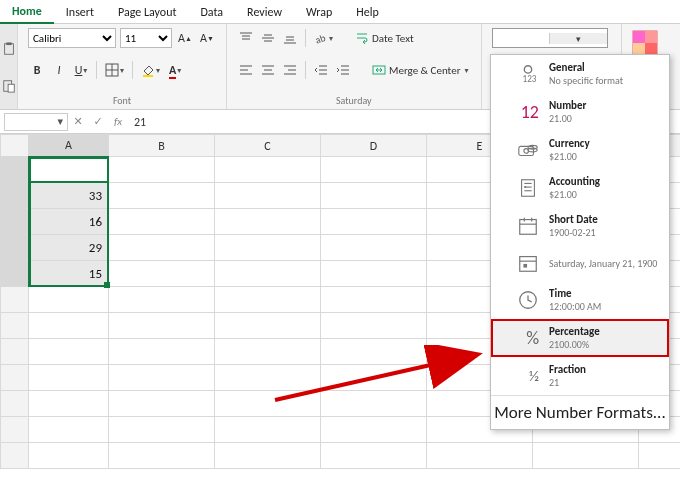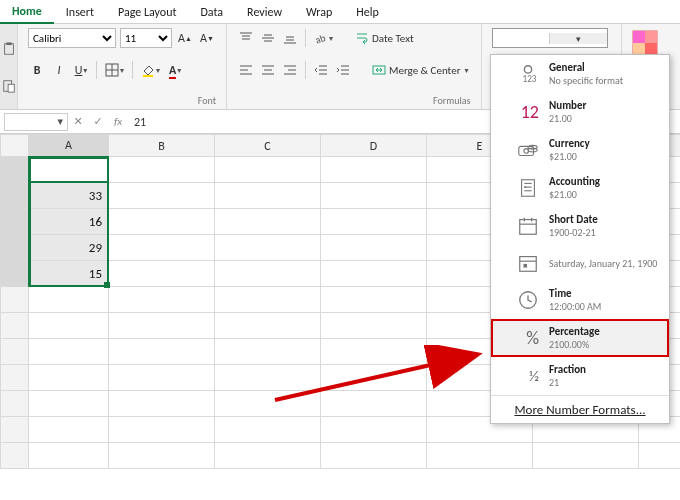--- a/index.html
+++ b/index.html
@@ -8,21 +8,21 @@
   
   .tabbar { display: flex; align-items: center; height: 24px; border-bottom: 1px solid #d0d0d0; font-size: 12px; color: #222; }
   .tab { padding: 4px 12px; cursor: default; }
   .tab.active { background: #fff; color: #107c41; border-bottom: 2px solid #107c41; font-weight: 600; }
 
   
   .ribbon { display: flex; height: 86px; border-bottom: 1px solid #d0d0d0; background: #f5f5f5; position: relative; }
   .ribbon-left { width: 18px; background: #e8e8e8; border-right: 1px solid #d9d9d9; display:flex; flex-direction:column; justify-content:space-around; align-items:center; padding:6px 0;}
   .ribbon-left .icn { width:14px; height:14px; }
   .group { padding: 4px 10px 2px 10px; border-right: 1px solid #d9d9d9; display: flex; flex-direction: column; justify-content: space-between; }
-  .group-label { text-align: right; font-size: 10px; color: #777; padding-top: 2px; }
+  .group-label { text-align: center; font-size: 10px; color: #777; padding-top: 2px; }
   .row { display: flex; align-items: center; gap: 4px; }
   select.font, select.size { height: 20px; font-size: 11px; border: 1px solid #bbb; background:#fff; }
   select.font { width: 88px; } select.size { width: 52px; }
   .btn { min-width: 18px; height: 20px; display:inline-flex; align-items:center; justify-content:center; font-size:12px; color:#333; padding:0 2px; cursor:default;}
   .btn svg { width:14px; height:14px; }
   .caret { font-size:8px; color:#555; margin-left:1px;}
   .sep { width:1px; height:18px; background:#d0d0d0; margin:0 2px;}
 
   .number-group { min-width: 140px; }
   .numfmt-box { width: 116px; height: 20px; border:1px solid #999; background:#fff; display:flex; align-items:center;}
@@ -60,21 +60,21 @@
 
   
   .dropdown { position:absolute; left:490px; top:54px; width:180px; background:#fff; border:1px solid #bfbfbf; box-shadow:2px 2px 6px rgba(0,0,0,.25); font-size:11px;}
   .dd-item { display:flex; align-items:center; padding:6px 8px; gap:10px; cursor:default;}
   .dd-item .ico { width:26px; height:24px; display:flex; align-items:center; justify-content:flex-end; color:#666;margin-left:14px;}
   .dd-item .ico svg{width:22px;height:22px;}
   .dd-item .txt strong{ display:block; font-size:11px; color:#222; font-weight:600;}
   .dd-item .txt small{ display:block; font-size:10px; color:#777;}
   .dd-item.highlight{ background:#f0f0f0; border:2px solid #d40000; padding:4px 6px;}
   .dd-footer{ border-top:1px solid #ddd; text-align:center; padding:6px 0;}
-  .dd-footer span{ text-decoration:underline; color:#222; font-size:13px;}
+  .dd-footer span{ color:#222; font-size:17px;}
 
   
   .arrow { position:absolute; left:270px; top:345px; width:220px; height:60px; pointer-events:none;}
   .arrow svg{width:100%; height:100%;}
 </style>
 </head>
 <body>
 
 <div class="tabbar">
   <div class="tab active">Home</div>
@@ -225,21 +225,21 @@
       <span style="width:10px"></span>
       <span class="btn" style="gap:3px;">
         <svg viewBox="0 0 14 14">
             <rect x="1" y="3" width="12" height="8" stroke="#2a7" fill="none"></rect>
             <path d="M4 7h6M4 7l2-2M4 7l2 2M10 7l-2-2M10 7l-2 2" stroke="#2a7" fill="none"></path>
           </svg>
         <span style="font-size:11px;">Merge &amp; Center</span>
           <span class="caret">▾</span>
       </span>
     </div>
-    <div class="group-label">Formulas</div>
+    <div class="group-label">Saturday</div>
   </div>
 
   <div class="group number-group">
     <div class="row">
       <div class="numfmt-box">
         <span></span>
           <span class="dd">▾</span>
       </div>
     </div>
     <div class="row" style="height:20px;"></div>

